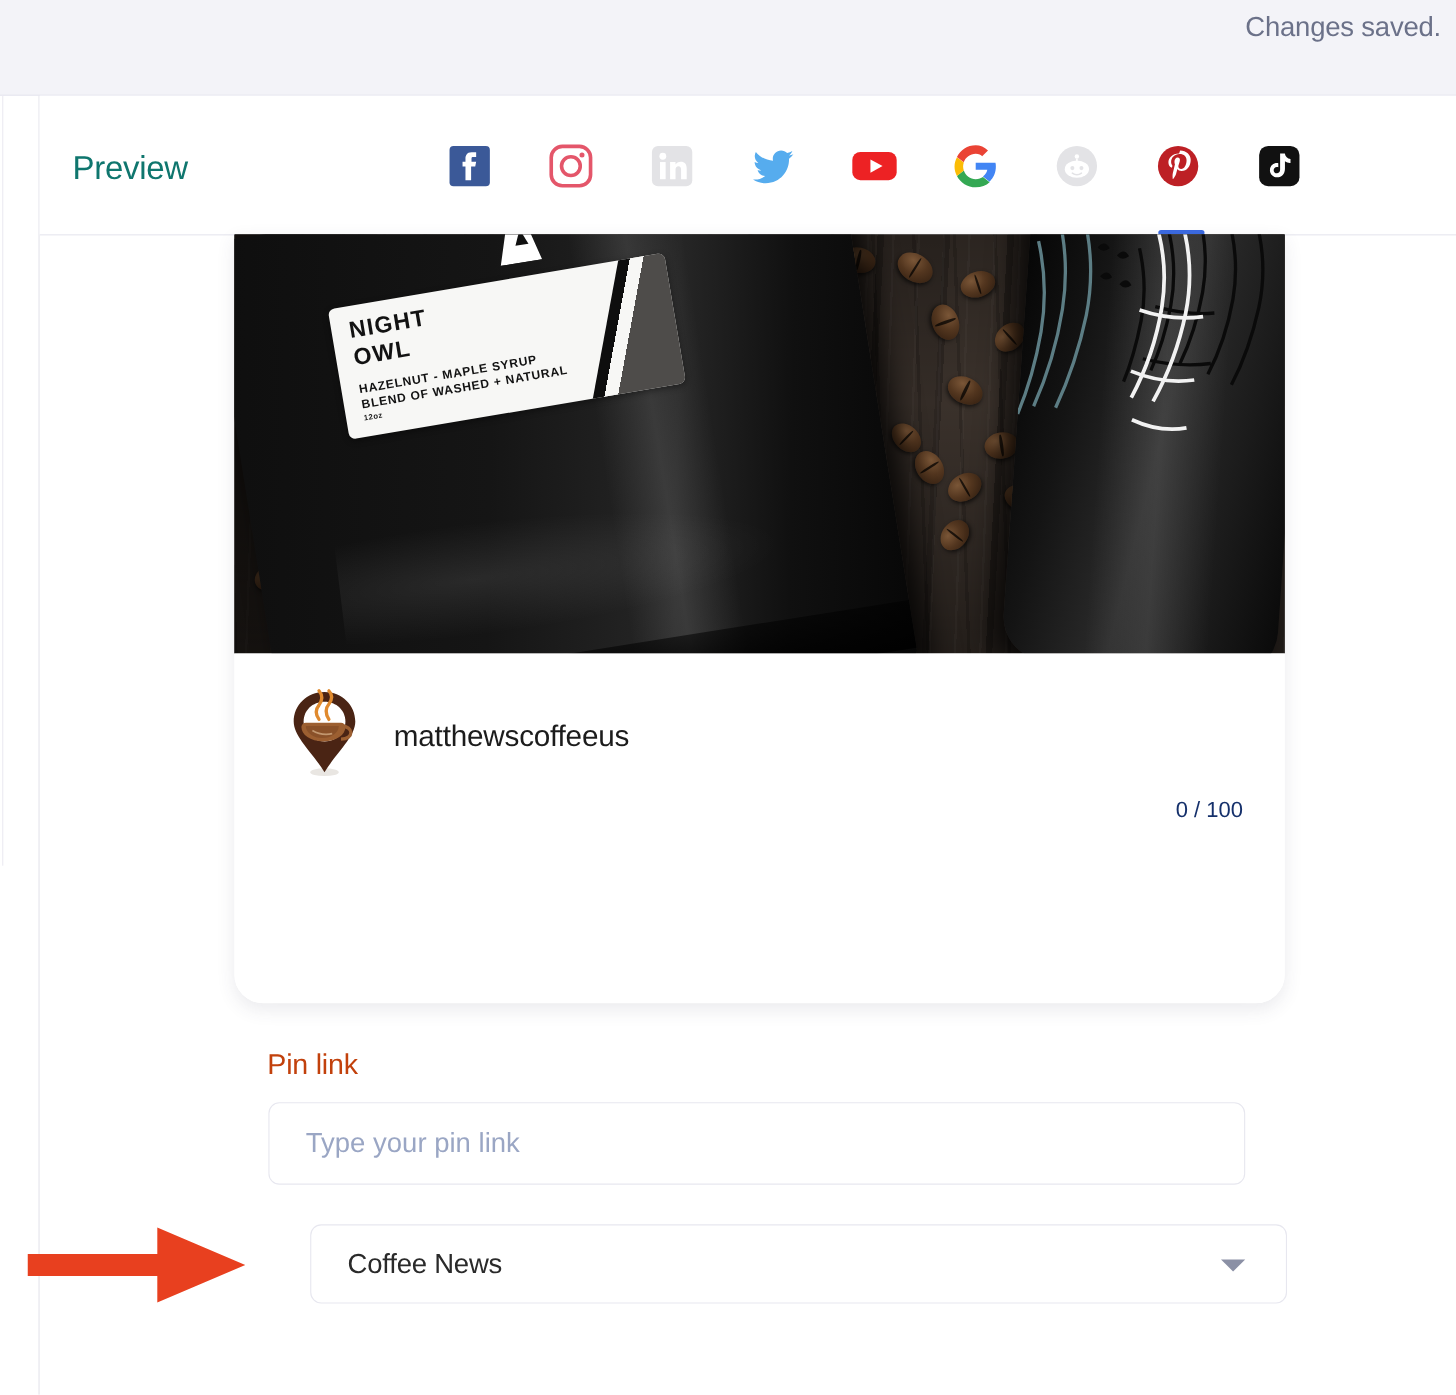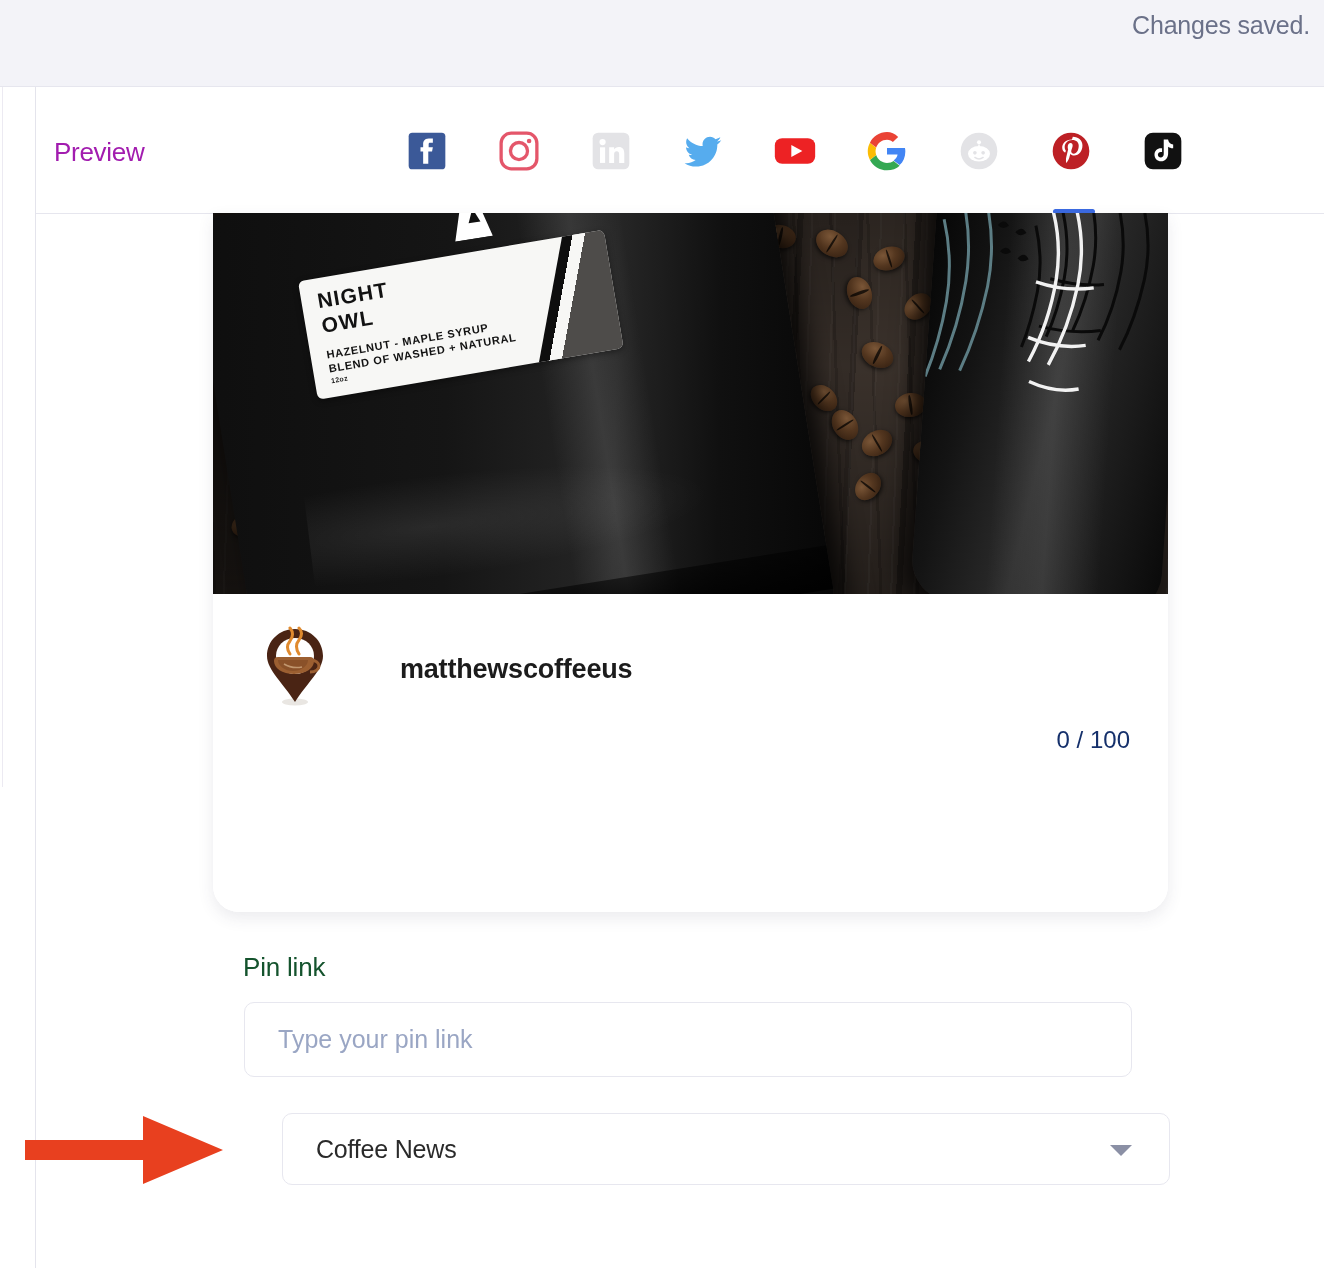--- a/index.html
+++ b/index.html
@@ -52,23 +52,23 @@
   
   .preview-header {
     position: absolute;
     left: 36px; top: 87px;
     width: 1288px; height: 127px;
     background: #ffffff;
     border-bottom: 1px solid #e6e6ee;
   }
   .preview-title {
     position: absolute;
-    left: 18px; top: 50px;
-    font-size: 26px;
-    color: #a21caf;
+    left: 30px; top: 50px;
+    font-size: 30px;
+    color: #0f766e;
     letter-spacing: -0.3px;
   }
 
   .social-tabs {
     position: absolute;
     left: 345px; top: 0;
     height: 127px;
     display: flex;
     align-items: center;
     gap: 0px;
@@ -241,58 +241,57 @@
   }
   .avatar {
     position: absolute;
     left: 51px; top: 12px;
     width: 62px; height: 80px;
   }
   .handle {
     position: absolute;
     left: 145px; top: 40px;
     font-size: 27px;
-    font-weight: bold;
+    font-weight: normal;
     color: #1c1c1c;
     letter-spacing: -0.2px;
-    margin-left: 42px;
   }
   .follow-btn {
     position: absolute;
     right: 37px; top: 13px;
     width: 158px; height: 82px;
     border-radius: 41px;
     background: #efefef;
     border: none;
     font-size: 24px;
     font-weight: bold;
     color: #111;
     cursor: pointer;
     font-family: "Liberation Sans", sans-serif;
   }
   .counter {
     position: absolute;
     right: 38px; top: 132px;
-    font-size: 24px;
+    font-size: 20px;
     color: #15306b;
   }
   .desc-placeholder {
     position: absolute;
     left: 33px; top: 181px;
     font-size: 26px;
     color: #6e6e6e;
     letter-spacing: -0.2px;
   }
 
   
   .pin-label {
     position: absolute;
     left: 243px; top: 952px;
     font-size: 26px;
-    color: #14532d;
+    color: #c2410c;
     letter-spacing: -0.2px;
   }
   .pin-input {
     position: absolute;
     left: 244px; top: 1002px;
     width: 888px; height: 75px;
     border: 1px solid #e7e7ef;
     border-radius: 10px;
     background: #ffffff;
     font-size: 25px;

